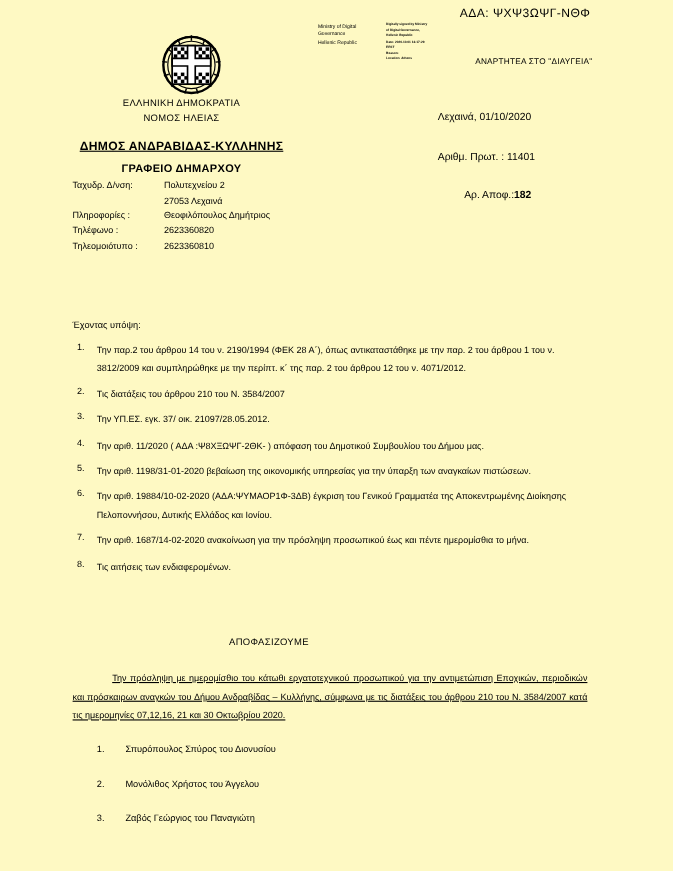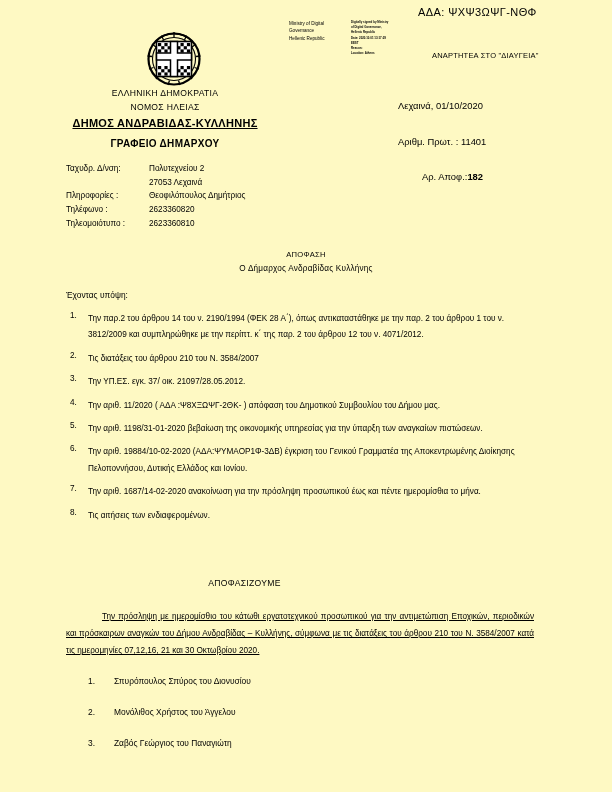--- a/index.html
+++ b/index.html
@@ -76,21 +76,21 @@
 
   
   .org {
     position: absolute;
     left: 0;
     top: 88px;
     width: 330px;
     text-align: center;
   }
   .org .l1 { font-size: 8.6px; letter-spacing: 0.3px; margin-bottom: 4px; }
-  .org .l2 { font-size: 8.6px; letter-spacing: 0.3px; margin-bottom: 5px; }
+  .org .l2 { font-size: 8.6px; letter-spacing: 0.3px; margin-bottom: 15px; }
   .org .l3 {
     font-size: 11px;
     font-weight: bold;
     letter-spacing: 0.3px;
     text-decoration: underline;
     margin-bottom: 9px;
   }
   .org .l4 { font-size: 10px; font-weight: bold; letter-spacing: 0.3px; }
 
   
@@ -343,24 +343,20 @@
         </tr>
         <tr>
           <td class="lab">Τηλεομοιότυπο :</td>
           <td>2623360810</td>
         </tr>
       </tbody>
     </table>
   </div>
 
 
-  <div class="apofasi">
-    <div class="t1">ΑΠΟΦΑΣΗ</div>
-    <div class="t2">Ο Δήμαρχος Ανδραβίδας Κυλλήνης</div>
-  </div>
 
   <div class="echontas">Έχοντας  υπόψη:</div>
 
   <div class="grounds">
     <div class="row">
       <div class="num">1.</div>
       <div class="txt">Την παρ.2 του άρθρου 14 του ν. 2190/1994 (ΦΕΚ 28 Α΄), όπως αντικαταστάθηκε με την παρ. 2 του άρθρου 1 του ν. 3812/2009 και συμπληρώθηκε με την περίπτ. κ΄ της παρ. 2 του άρθρου 12 του ν. 4071/2012.</div>
     </div>
     <div class="row">
       <div class="num">2.</div>

